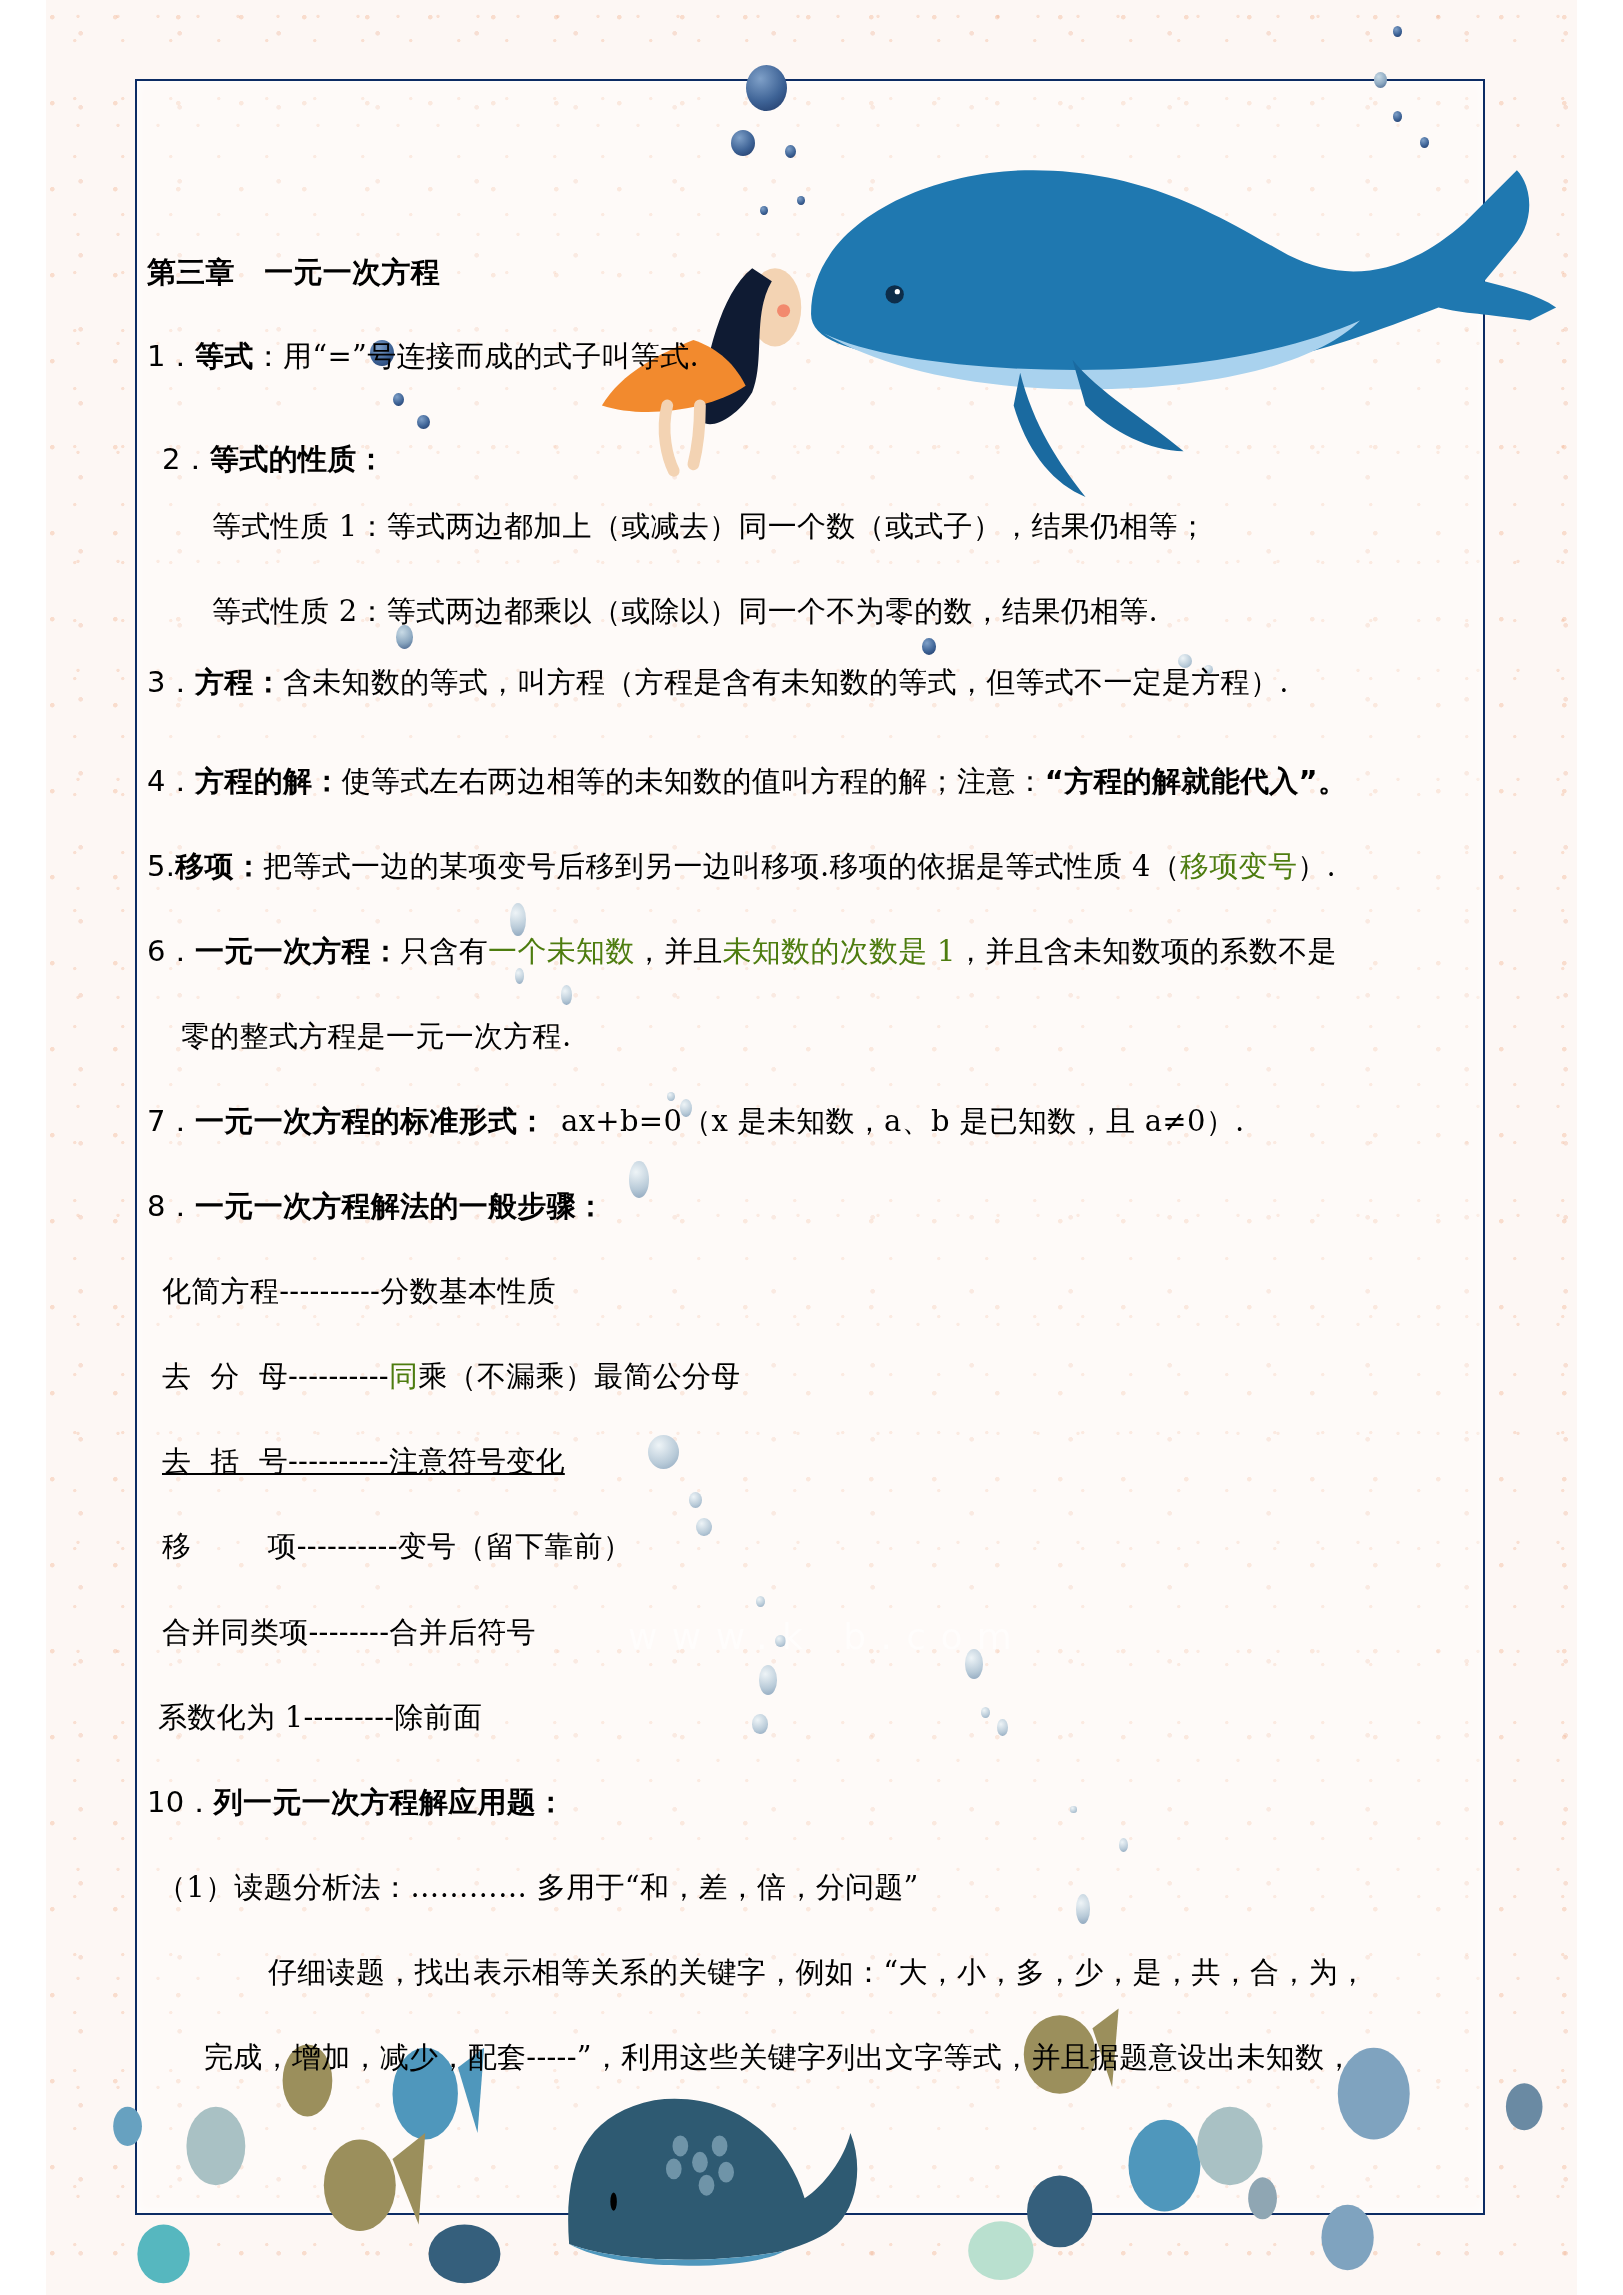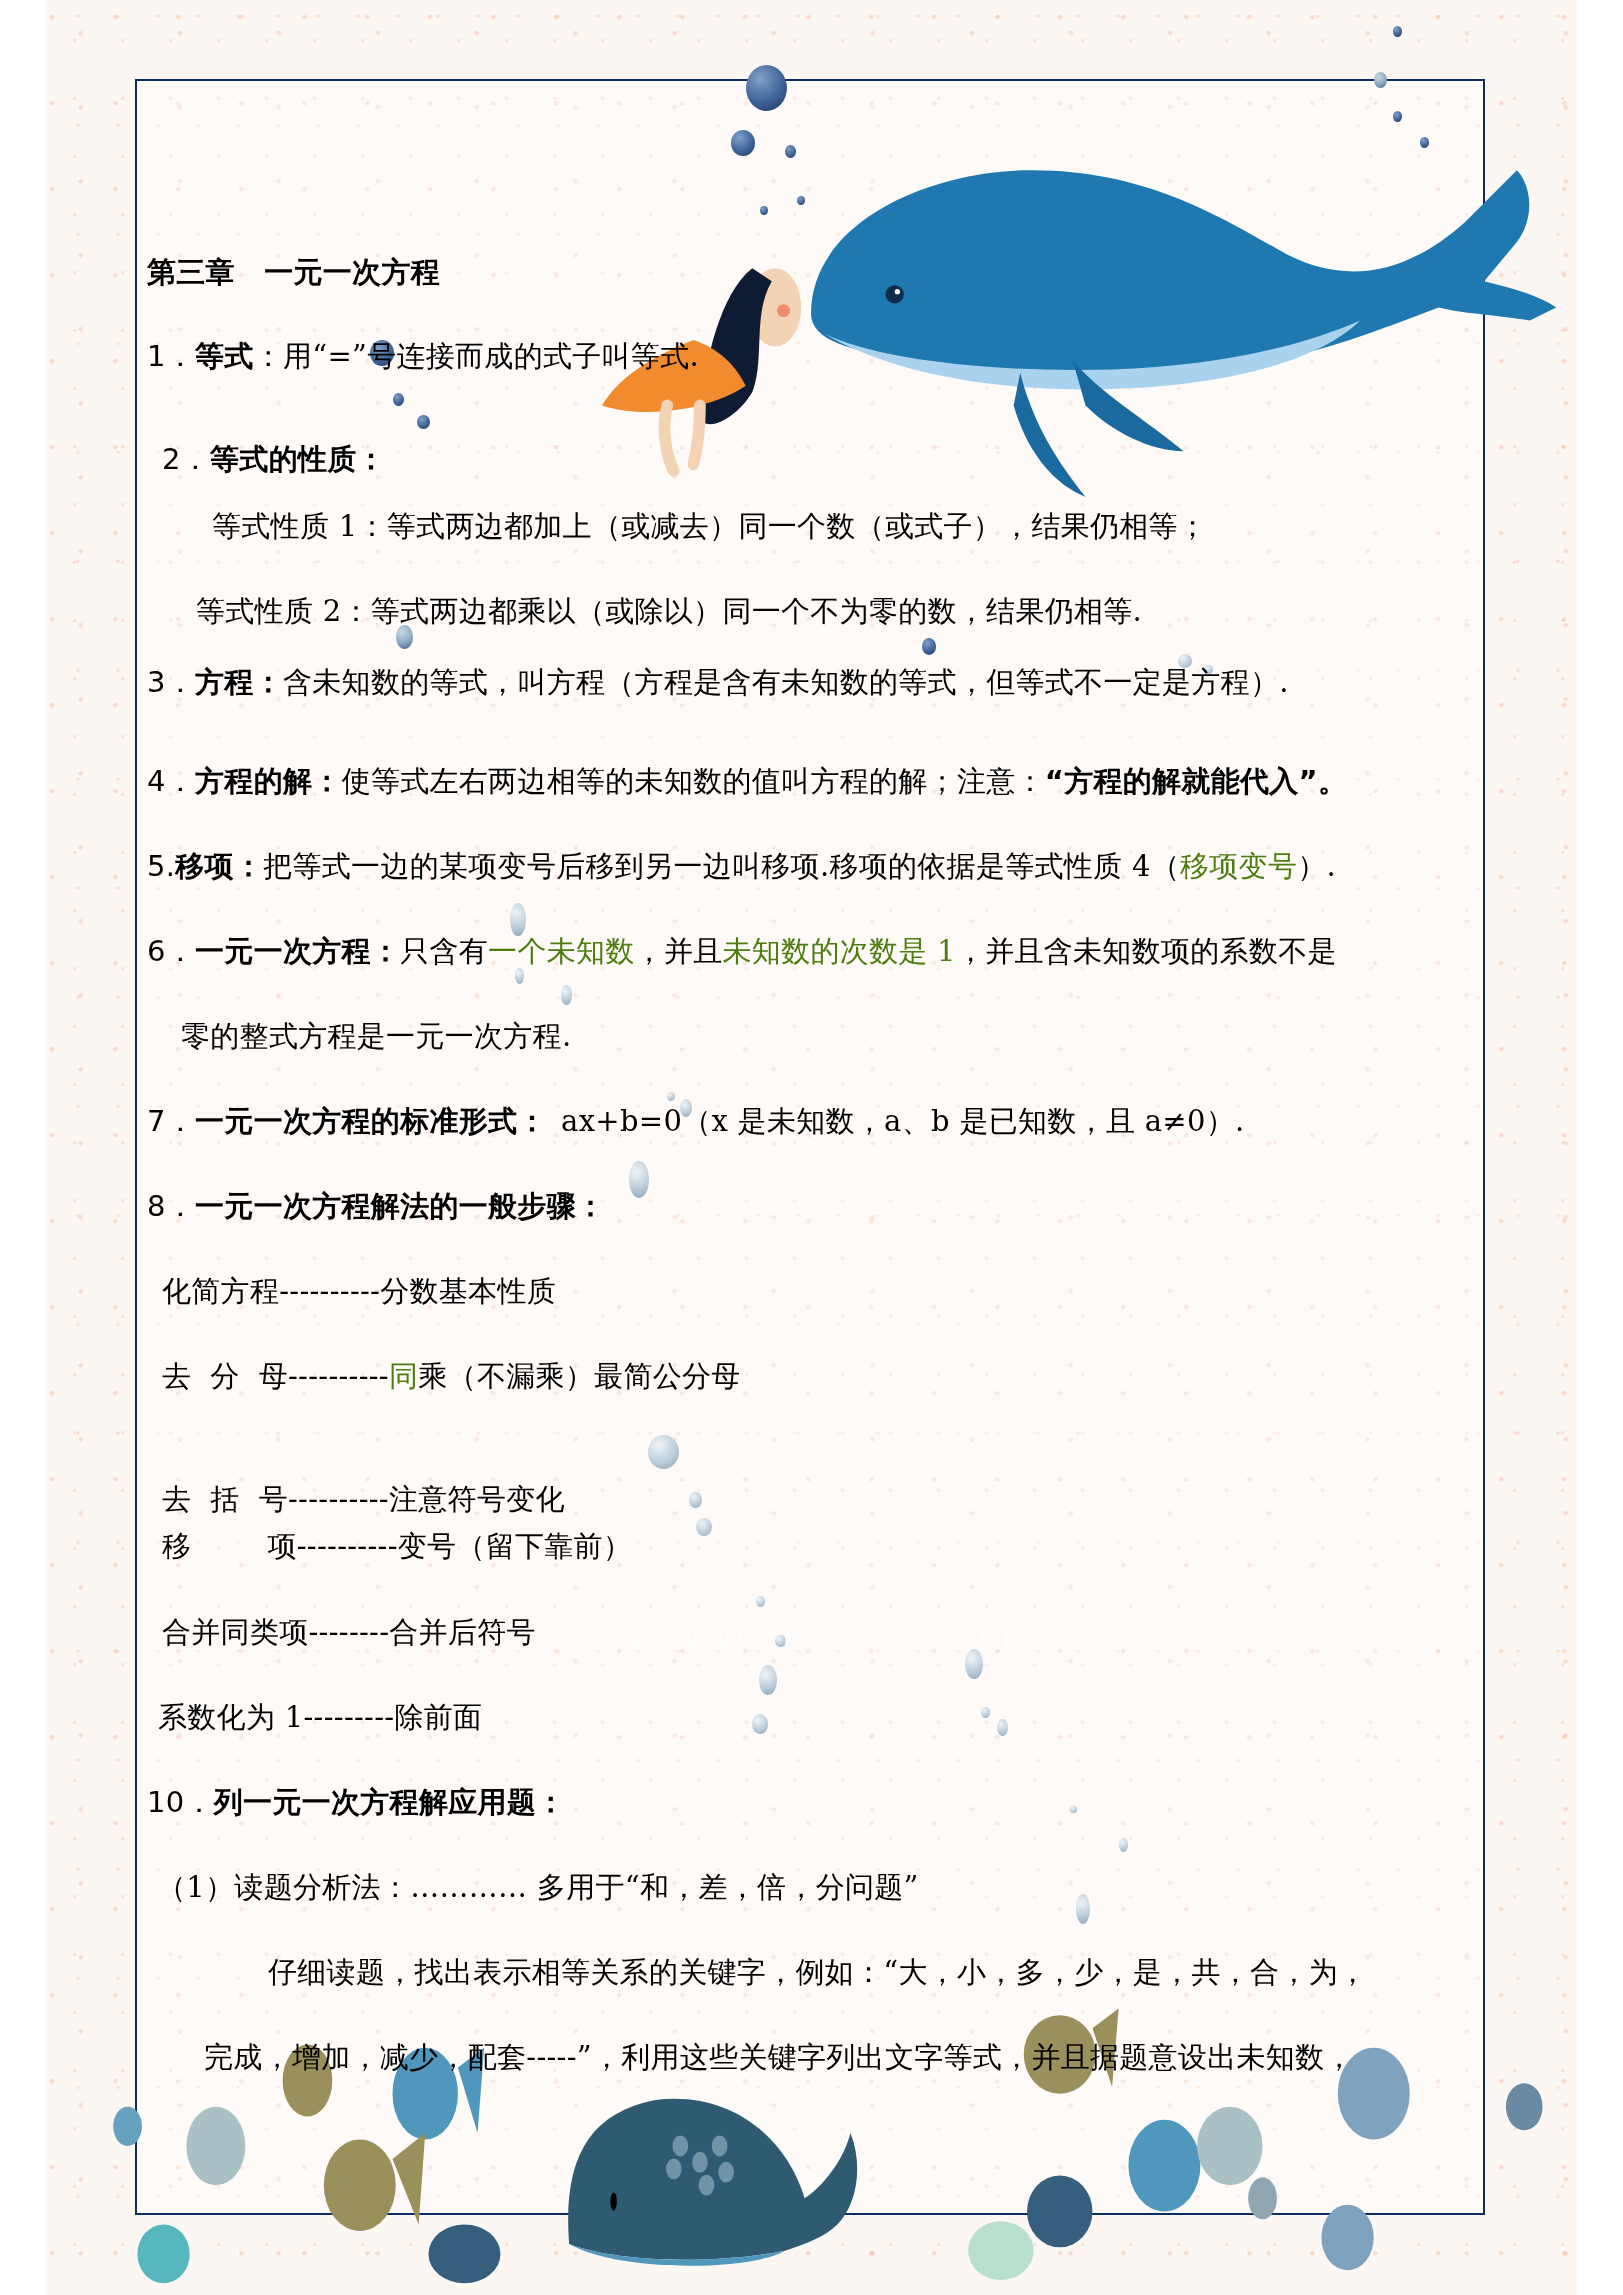--- a/index.html
+++ b/index.html
@@ -180,21 +180,21 @@
 </div>
 
 <div class="line" style="left:162px;top:440px;">
   <span class="bs">2．</span><span class="b">等式的性质</span><span class="b">：</span>
 </div>
 
 <div class="line" style="left:212px;top:507px;">
   <span>等式性质 1：</span><span>等式两边都加上（或减去）同一个数（或式子），结果仍相等；</span>
 </div>
 
-<div class="line" style="left:196px;top:592px;text-align:center;">
+<div class="line" style="left:212px;top:592px;text-align:center;">
   <span>等式性质 2：</span><span>等式两边都乘以（或除以）同一个不为零的数，结果仍相等.</span>
 </div>
 
 <div class="line" style="left:147px;top:663px;">
   <span class="bs">3．</span><span class="b">方程</span><span class="b">：</span><span>含未知数的等式，叫方程（方程是含有未知数的等式，但等式不一定是方程）.</span>
 </div>
 
 <div class="line" style="left:147px;top:762px;">
   <span class="bs">4．</span><span class="b">方程的解</span><span class="b">：</span><span>使等式左右两边相等的未知数的值叫方程的解；注意：</span><span class="b">“方程的解就能代入”。</span>
 </div>
@@ -215,21 +215,21 @@
 <div class="line" style="left:147px;top:1187px;">
   <span class="bs">8．</span><span class="b">一元一次方程解法的一般步骤</span><span class="b">：</span>
 </div>
 
 <div class="line" style="left:162px;top:1272px;">
   <span style="white-space:pre;">化简方程</span><span>----------</span><span>分数基本性质</span>
 </div>
 <div class="line" style="left:162px;top:1357px;">
   <span style="white-space:pre;">去  分  母</span><span>----------</span><span class="red">同</span><span>乘（不漏乘）最简公分母</span>
 </div>
-<div class="line" style="left:162px;top:1480px;">
+<div class="line" style="left:162px;top:1442px;text-decoration:underline;">
   <span style="white-space:pre;">去  括  号</span><span>----------</span><span>注意符号变化</span>
 </div>
 <div class="line" style="left:162px;top:1527px;">
   <span style="white-space:pre;">移        项</span><span>----------</span><span>变号（留下靠前）</span>
 </div>
 <div class="line" style="left:162px;top:1613px;">
   <span style="white-space:pre;">合并同类项</span><span>--------</span><span>合并后符号</span>
 </div>
 <div class="line" style="left:158px;top:1698px;">
   <span style="white-space:pre;">系数化为 1</span><span>---------</span><span>除前面</span>

